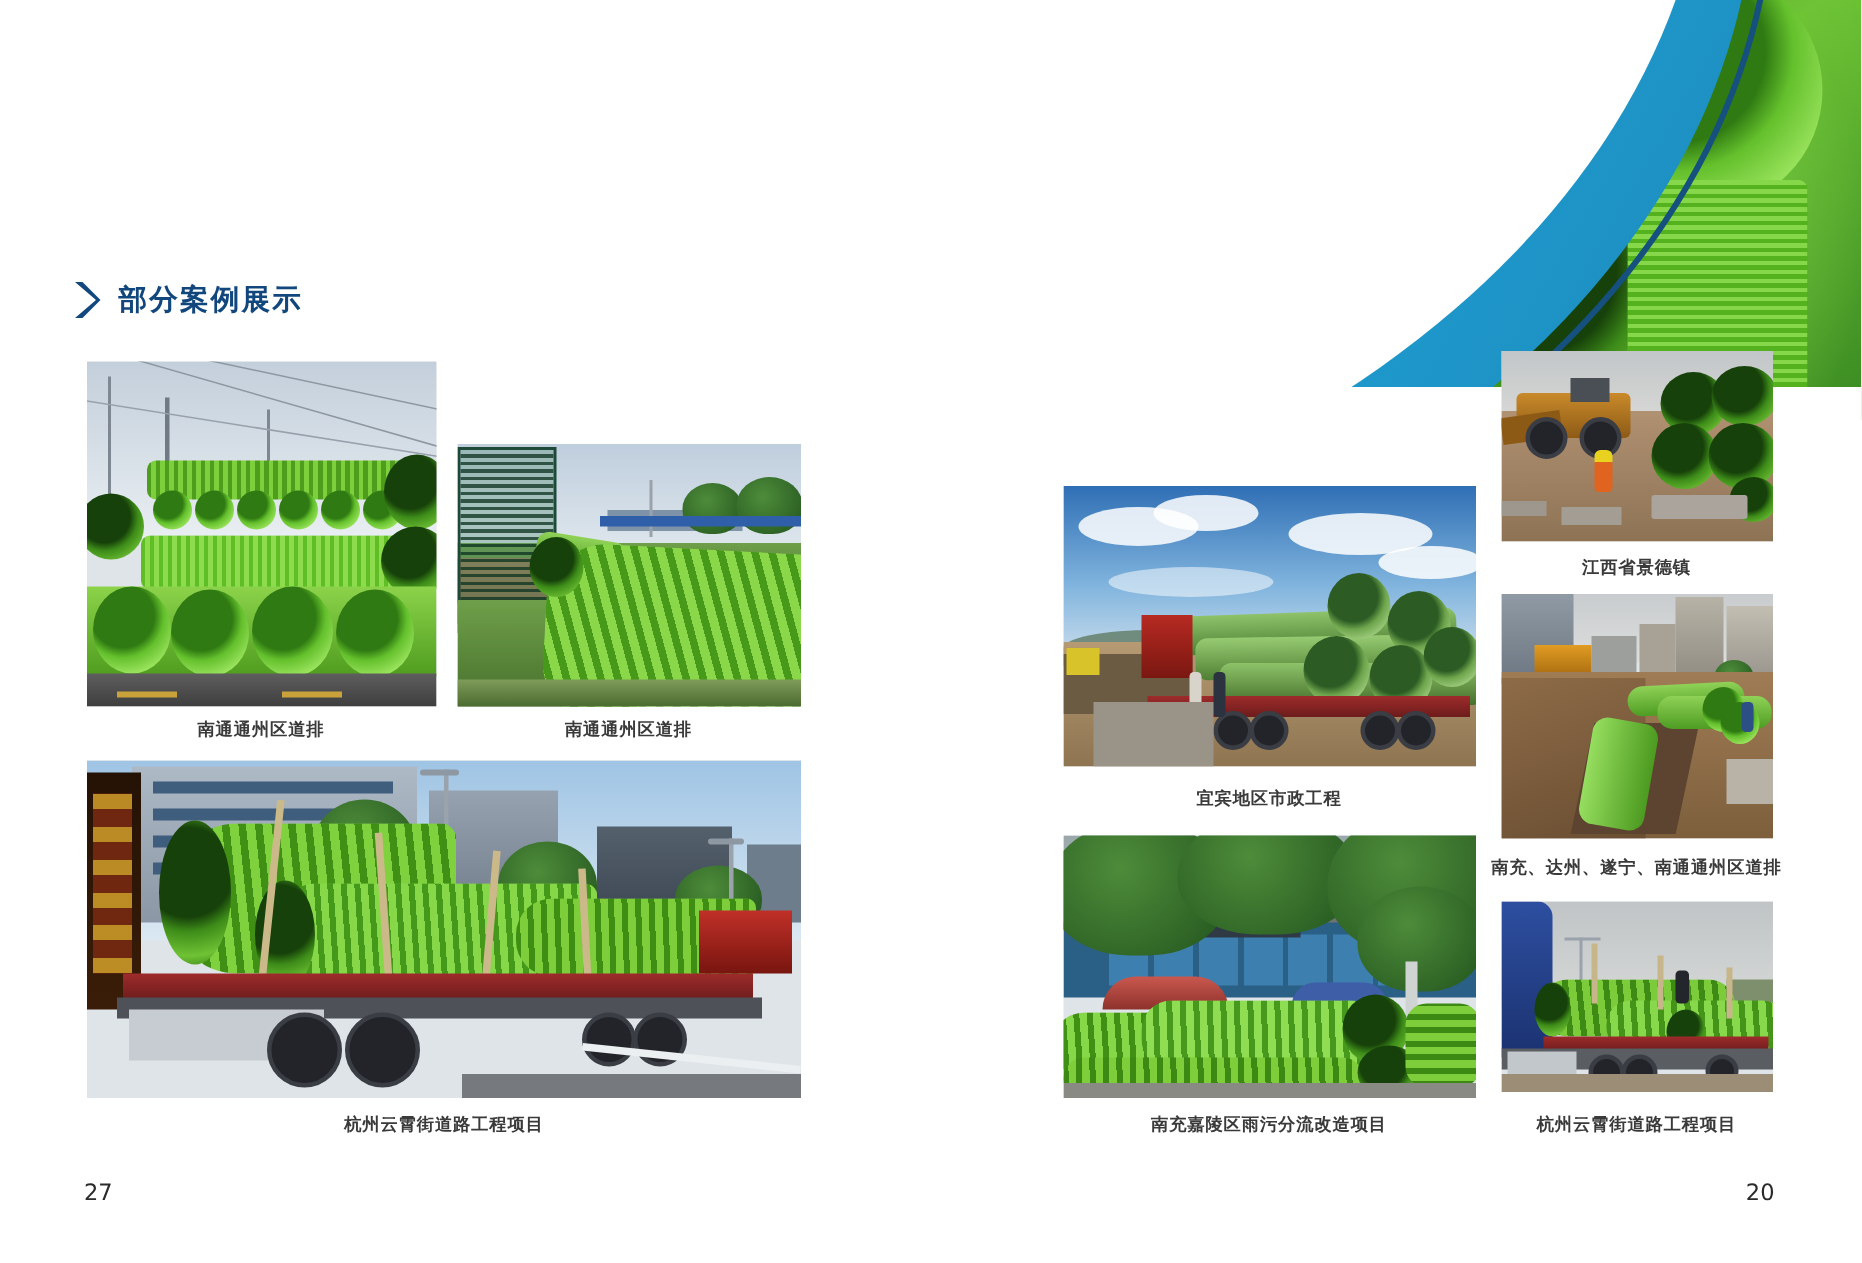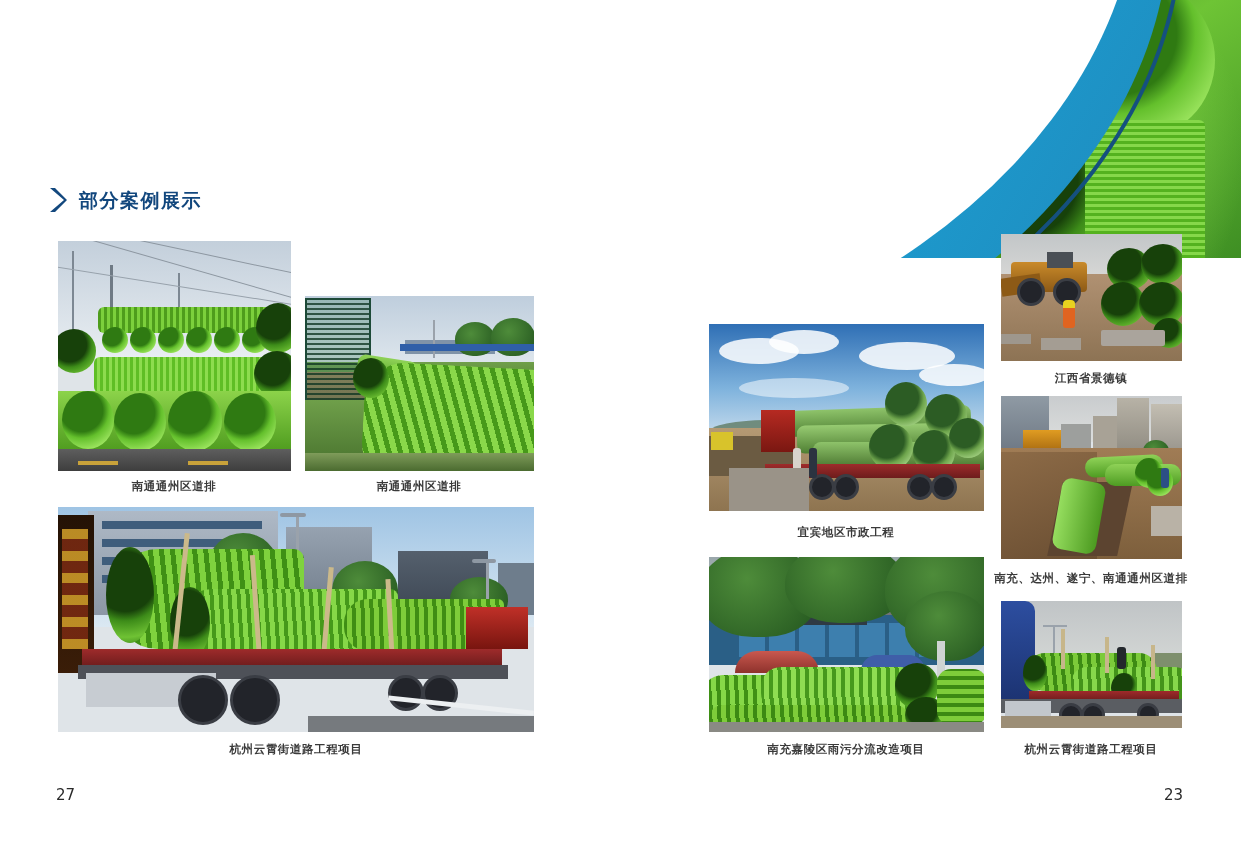--- a/index.html
+++ b/index.html
@@ -388,15 +388,15 @@
       <div style="position:absolute;left:4px;top:100px;width:46px;height:18px;background:#c2c7cc;"></div>
       <div class="wheel" style="left:58px;top:102px;width:18px;height:18px;"></div>
       <div class="wheel" style="left:80px;top:102px;width:18px;height:18px;"></div>
       <div class="wheel" style="left:136px;top:102px;width:16px;height:16px;"></div>
       <div class="ground" style="height:12px;background:#9c8e76;"></div>
     </div>
   </div>
   <div class="cap" style="left:1091px;top:742px;">杭州云霄街道路工程项目</div>
 
   <div class="pageno left">27</div>
-  <div class="pageno right">23</div>
+  <div class="pageno right">20</div>
 
 </div>
 
 </body></html>

